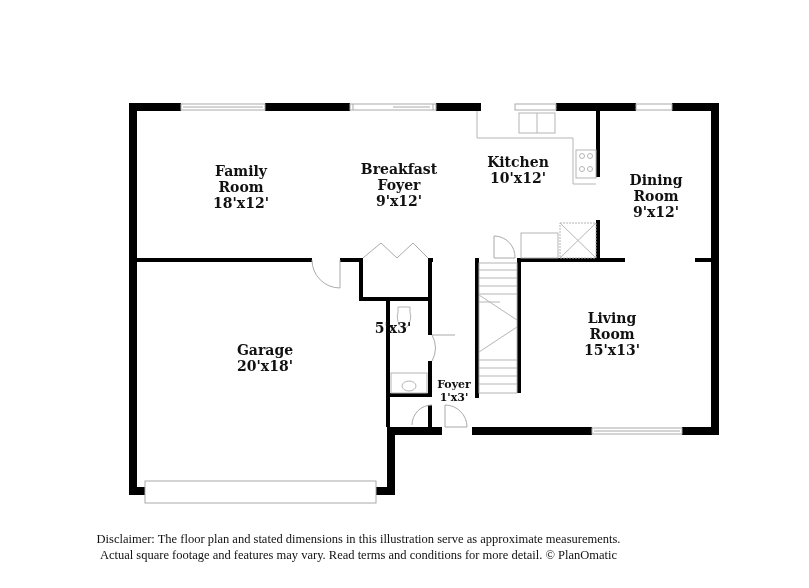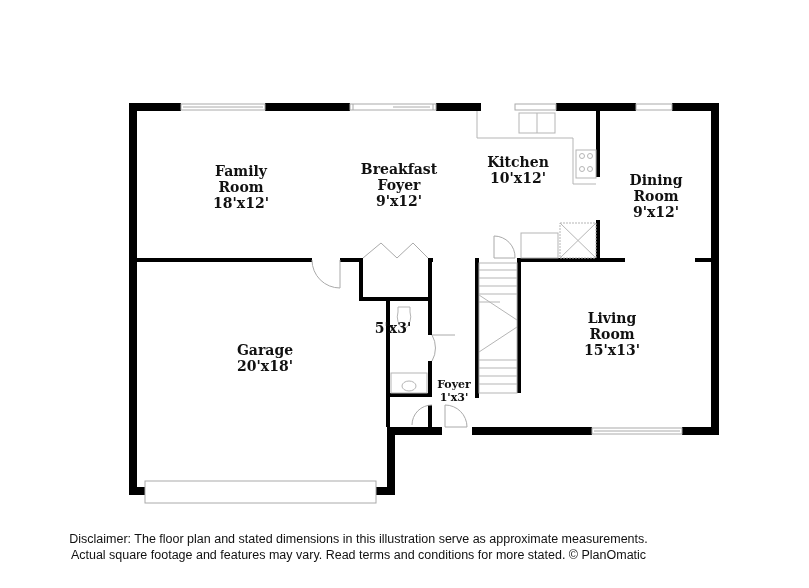--- a/index.html
+++ b/index.html
@@ -1,21 +1,21 @@
 <!DOCTYPE html>
 <html><head>
 <meta charset="utf-8">
 <style>
   html,body{margin:0;padding:0;background:#fff;}
   body{width:809px;height:588px;position:relative;overflow:hidden;font-family:"DejaVu Serif","Liberation Serif",serif;}
   #plan{position:absolute;left:0;top:0;}
   .label{position:absolute;text-align:center;font-family:"DejaVu Serif","Liberation Serif",serif;font-weight:bold;color:#111;line-height:16px;font-size:14px;transform:translateX(-50%);white-space:nowrap;}
   .label span{display:block;}
   .label.small{font-size:11px;line-height:13px;}
-  .disclaimer{position:absolute;left:0;width:717px;top:531px;text-align:center;font-family:Liberation Sans, sans-serif;font-size:12.5px;line-height:16px;color:#111;}
+  .disclaimer{position:absolute;left:0;width:717px;top:531px;text-align:center;font-family:Liberation Serif, serif;font-size:12.5px;line-height:16px;color:#111;}
   .disclaimer span{display:block;}
 </style>
 </head>
 <body>
 
 <svg id="plan" width="809" height="588" viewBox="0 0 809 588" xmlns="http://www.w3.org/2000/svg">
 
   <g fill="#000">
 
     <rect x="129" y="103" width="52" height="8"></rect>
@@ -156,14 +156,14 @@
   <span>Room</span>
   <span>15'x13'</span>
 </div>
 <div class="label small" style="left:454px;top:378px;">
   <span>Foyer</span>
   <span>1'x3'</span>
 </div>
 
 <div class="disclaimer">
   <span>Disclaimer: The floor plan and stated dimensions in this illustration serve as approximate measurements.</span>
-  <span>Actual square footage and features may vary. Read terms and conditions for more stated. © PlanOmatic</span>
+  <span>Actual square footage and features may vary. Read terms and conditions for more detail. © PlanOmatic</span>
 </div>
 
 </body></html>

